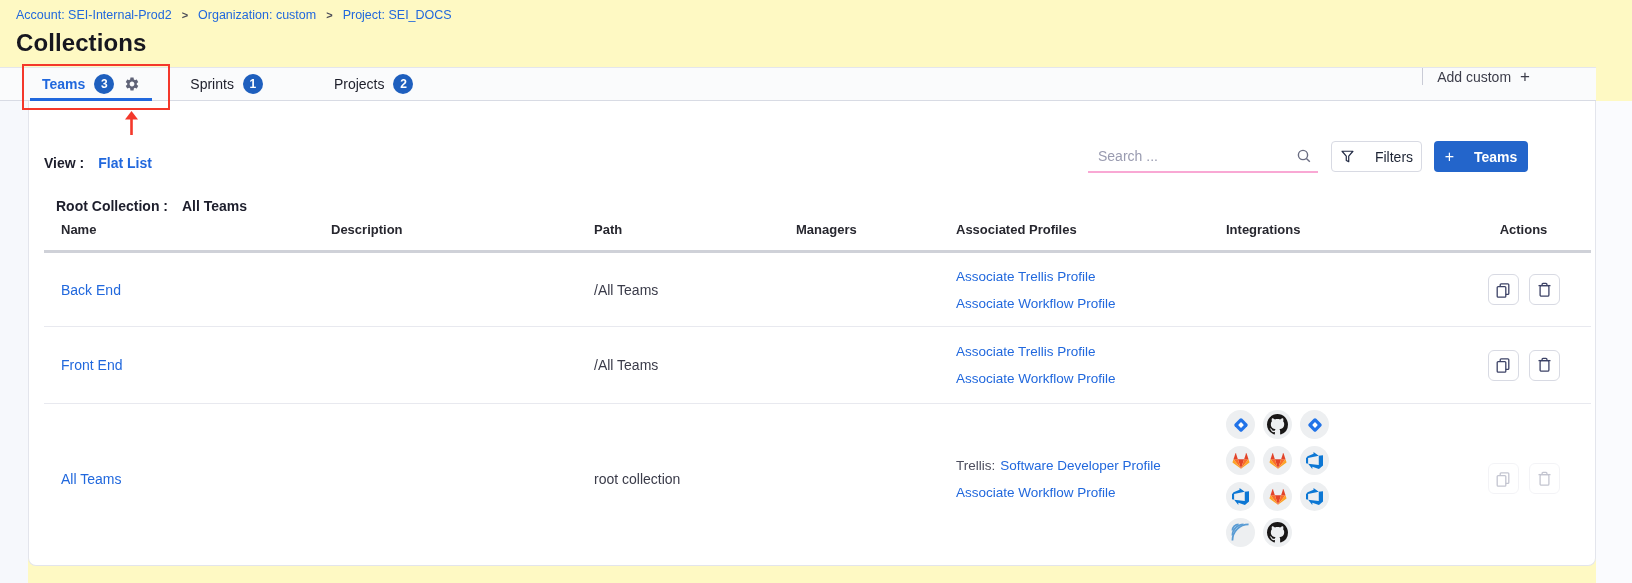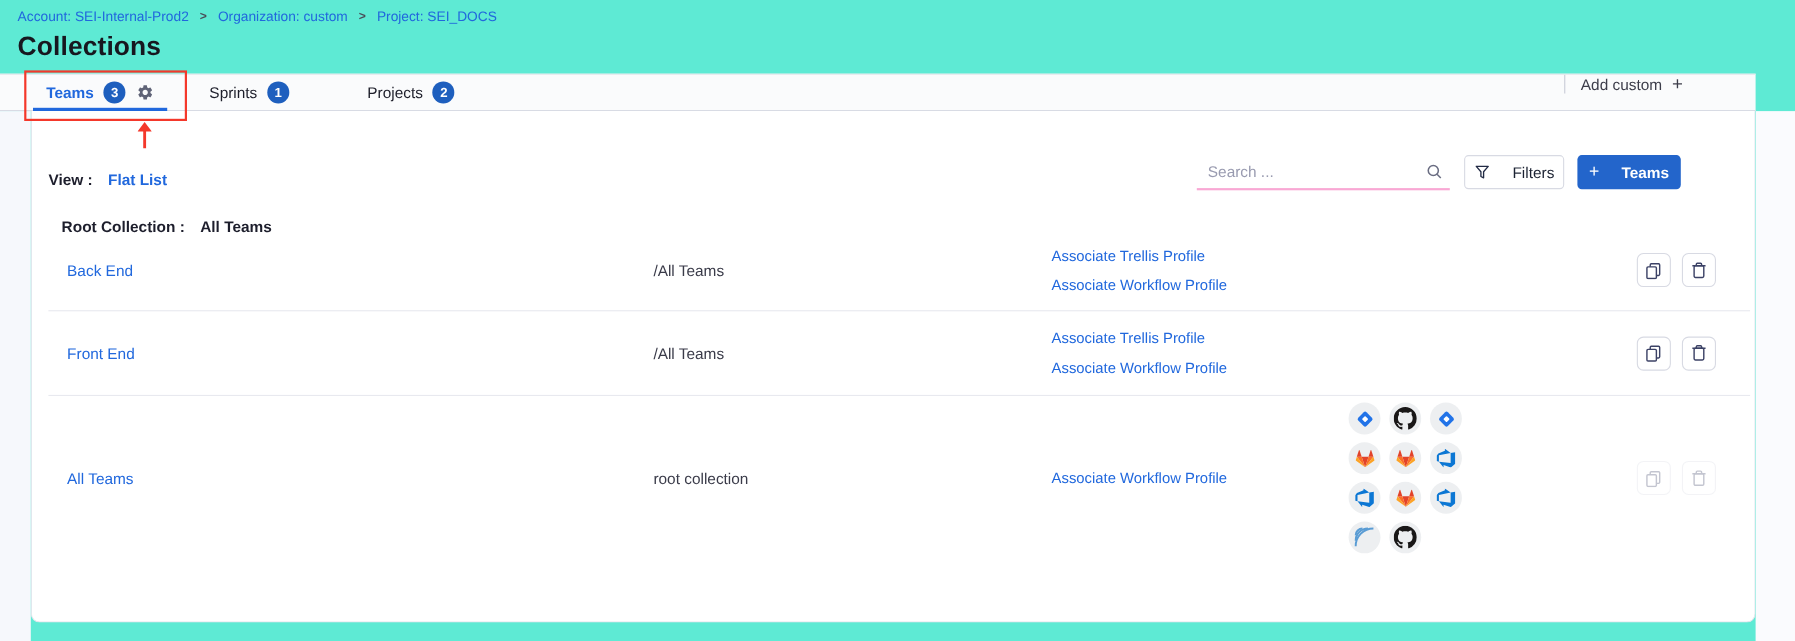--- a/index.html
+++ b/index.html
@@ -1,18 +1,18 @@
 <!DOCTYPE html>
 <html><head>
 <meta charset="utf-8">
 <style>
   * { margin:0; padding:0; box-sizing:border-box; }
   html,body { background:#fff; }
   body { font-family:"Liberation Sans", sans-serif; color:#22222a; }
-  .screen { position:relative; width:1632px; height:583px; background:#5eead4; overflow:hidden; }
+  .screen { position:relative; width:1632px; height:583px; background:#fef9c3; overflow:hidden; }
 
   
   .breadcrumb { position:absolute; left:16px; top:8px; display:flex; align-items:center; gap:10px; font-size:12.5px; }
   .crumb { color:#2168dd; cursor:pointer; }
   .crumb-sep { color:#4a4b57; font-size:11px; font-weight:700; }
   .page-title { position:absolute; left:16px; top:29px; font-size:24px; font-weight:700; color:#17171f; letter-spacing:.1px; }
 
   
   .tabbar { position:absolute; left:0; top:67px; width:1596px; height:34px; background:#fafbfc;
             border-top:1px solid #e4e6ec; border-bottom:1px solid #d8dbe4; display:flex; align-items:stretch; }
@@ -168,20 +168,29 @@
           </svg>
       </span>
       <span>Filters</span>
     </div>
     <div class="btn btn-teams">
       <span class="plus-glyph">+</span>
       <span>Teams</span>
     </div>
 
     <div class="table">
+      <div class="tgrid thead">
+        <div class="th">Name</div>
+        <div class="th">Description</div>
+        <div class="th">Path</div>
+        <div class="th">Managers</div>
+        <div class="th">Associated Profiles</div>
+        <div class="th">Integrations</div>
+        <div class="th">Actions</div>
+      </div>
 
       <div class="tgrid trow r1">
         <div class="td"><span class="name-link">Back End</span></div>
         <div class="td"></div>
         <div class="td">/All Teams</div>
         <div class="td"></div>
         <div class="td profiles">
           <span class="profile-line">
               <span class="profile-link">Associate Trellis Profile</span>
             </span>
@@ -237,20 +246,24 @@
           </span>
         </div>
       </div>
 
       <div class="tgrid trow r3">
         <div class="td"><span class="name-link">All Teams</span></div>
         <div class="td"></div>
         <div class="td">root collection</div>
         <div class="td"></div>
         <div class="td profiles">
+          <span class="profile-line">
+            <span class="profile-prefix">Trellis:</span>
+            <span class="profile-link">Software Developer Profile</span>
+          </span>
           <span class="profile-line">
               <span class="profile-link">Associate Workflow Profile</span>
             </span>
         </div>
         <div class="td">
           <div class="int-grid">
               <span class="int-avatar">
                 <svg width="18" height="18" viewBox="0 0 16 16">
                   <rect x="3.3" y="3.3" width="9.4" height="9.4" rx="1.6" transform="rotate(45 8 8)" fill="#2173e8"></rect>
                   <rect x="6.15" y="6.15" width="3.7" height="3.7" rx="0.7" transform="rotate(45 8 8)" fill="#fff"></rect>

